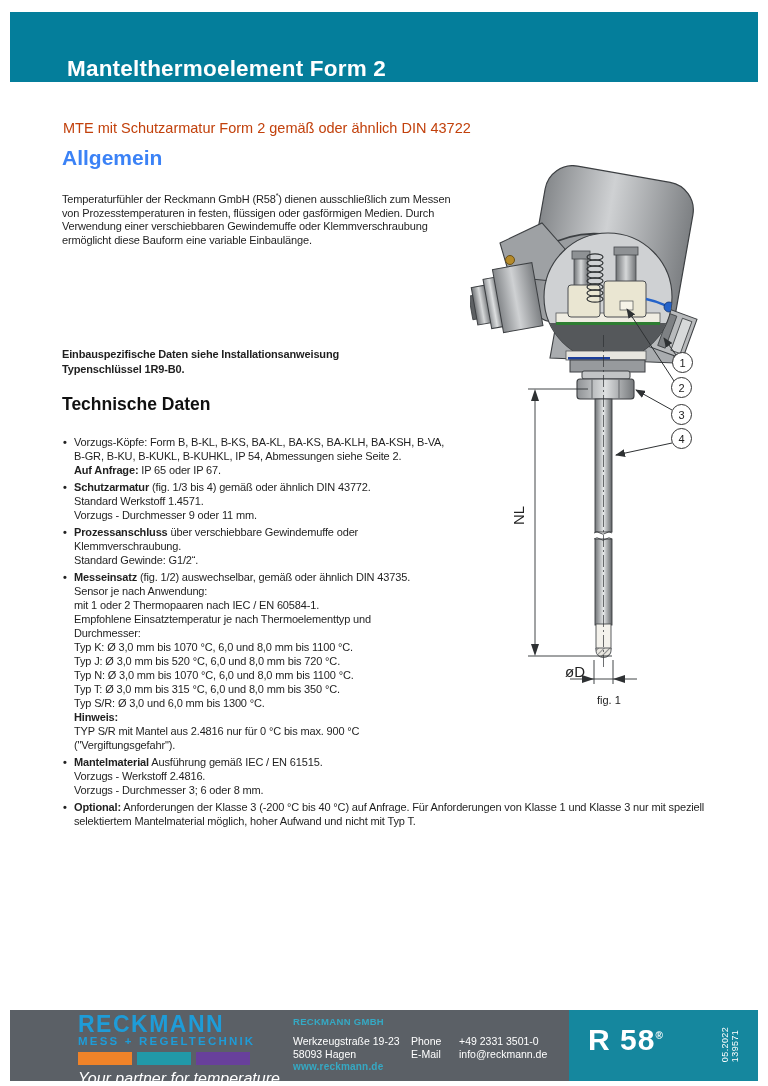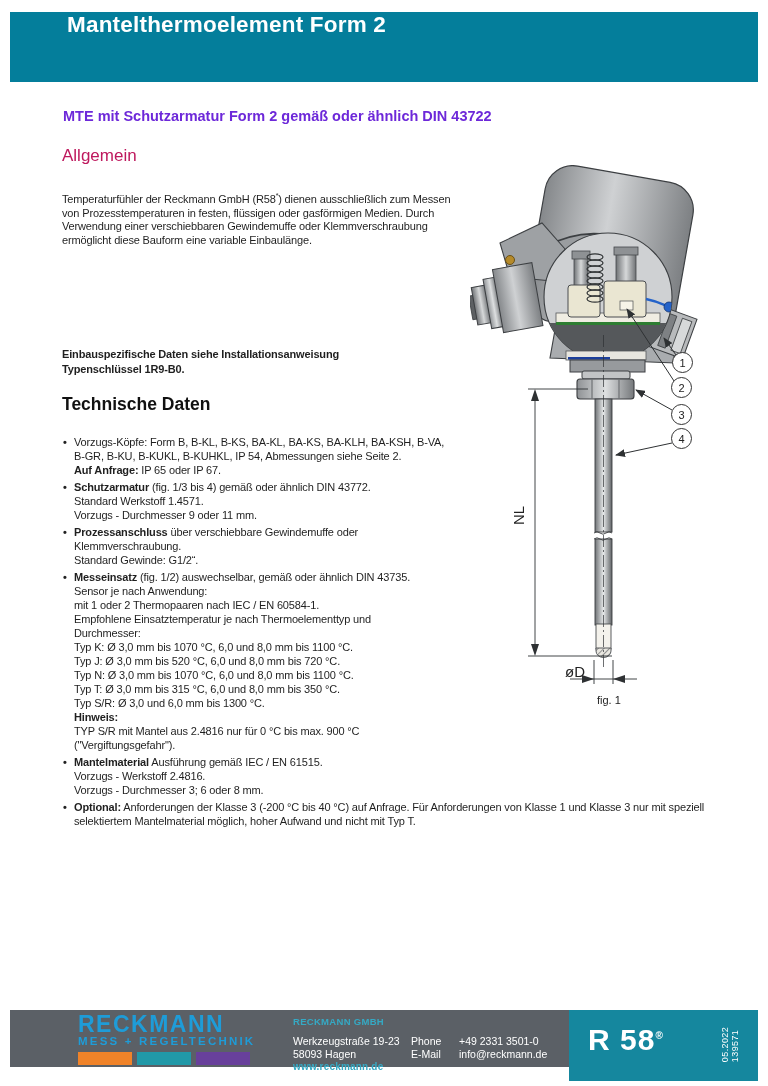--- a/index.html
+++ b/index.html
@@ -3,46 +3,46 @@
 <meta charset="utf-8">
 <style>
   html,body{margin:0;padding:0;background:#ffffff;}
   .page{position:relative;width:768px;height:1086px;background:#ffffff;overflow:hidden;
         font-family:"Liberation Sans",sans-serif;color:#1f1f1f;}
   .b{font-weight:bold;}
   sup{font-size:7px;vertical-align:super;line-height:0;}
 
   
   .header-bar{position:absolute;left:10px;top:12px;width:748px;height:70px;background:#047e9b;
-              display:flex;align-items:flex-start;}
+              display:flex;align-items:flex-end;}
   .header-title{margin-left:57px;color:#ffffff;font-size:22.5px;font-weight:bold;letter-spacing:0.2px;}
-  .subtitle{position:absolute;left:63px;top:108px;font-size:14.5px;font-weight:bold;color:#6d28d9;}
-
-  
-  .h-allgemein{position:absolute;left:62px;top:146px;font-size:17px;font-weight:normal;color:#be185d;}
+  .subtitle{position:absolute;left:63px;top:120px;font-size:14.5px;font-weight:normal;color:#c2410c;}
+
+  
+  .h-allgemein{position:absolute;left:62px;top:146px;font-size:21px;font-weight:bold;color:#3b82f6;}
   .para{position:absolute;left:62px;top:193px;width:430px;font-size:11px;line-height:13.5px;letter-spacing:-0.15px;}
   .tline{white-space:nowrap;}
   .einsatz{position:absolute;left:62px;top:264px;font-size:11px;line-height:13.5px;letter-spacing:-0.15px;}
   .einbau{position:absolute;left:62px;top:347px;font-size:11px;line-height:14.5px;font-weight:bold;letter-spacing:-0.15px;}
   .h-technisch{position:absolute;left:62px;top:394px;font-size:17.5px;font-weight:bold;color:#111;}
   .bullets{position:absolute;left:62px;top:435px;width:700px;margin:0;padding:0;list-style:none;
            font-size:11px;line-height:14px;letter-spacing:-0.15px;}
   .bullets li{position:relative;padding-left:12px;margin:0 0 3px 0;}
   .bullets li::before{content:"\2022";position:absolute;left:1px;top:0;font-weight:bold;}
 
   
   .figure{position:absolute;left:470px;top:165px;width:298px;height:560px;}
   .callout{position:absolute;width:19px;height:19px;border:1.2px solid #333;border-radius:50%;background:#fff;
            display:flex;align-items:center;justify-content:center;font-size:11px;color:#222;}
   .nl-label{position:absolute;left:509px;top:507px;font-size:15px;color:#222;transform:rotate(-90deg);}
   .dia-label{position:absolute;left:565px;top:663px;font-size:15px;color:#222;}
   .fig-caption{position:absolute;left:597px;top:694px;font-size:11px;font-weight:normal;color:#222;}
 
   
-  .footer{position:absolute;left:10px;top:1010px;width:748px;height:57px;background:#5b6066;}
+  .footer{position:absolute;left:10px;top:1010px;width:748px;height:71px;background:#5b6066;}
   .logo{position:absolute;left:68px;top:3px;width:172px;}
   .logo-name{color:#1e9cd8;font-size:23px;font-weight:bold;letter-spacing:1.5px;line-height:22px;text-align:justify;}
   .logo-sub{color:#1e9cd8;font-size:11.5px;font-weight:bold;letter-spacing:2.2px;line-height:13px;white-space:nowrap;}
   .logo-bars{display:flex;gap:5px;margin-top:4px;}
   .logo-bars span{display:block;width:54px;height:13px;}
   .tagline{color:#ffffff;font-style:italic;font-size:16px;margin-top:5px;text-align:right;white-space:nowrap;}
   .contact{position:absolute;left:283px;top:6px;font-size:10.5px;color:#ffffff;}
   .contact .company{color:#35a9c4;font-weight:bold;font-size:9.5px;letter-spacing:0.3px;margin-bottom:8px;}
   .contact .grid{display:grid;grid-template-columns:118px 48px auto;line-height:13px;}
   .contact .website{color:#35a9c4;font-weight:bold;font-size:10px;letter-spacing:0.2px;}

